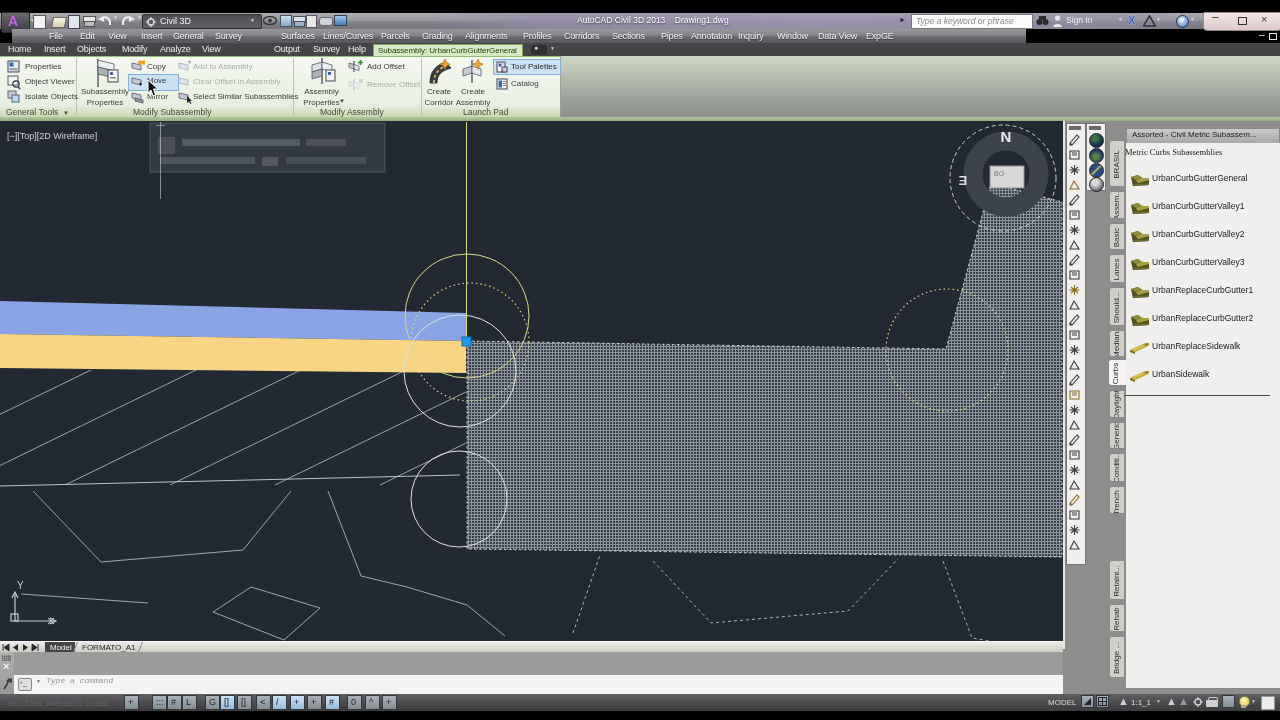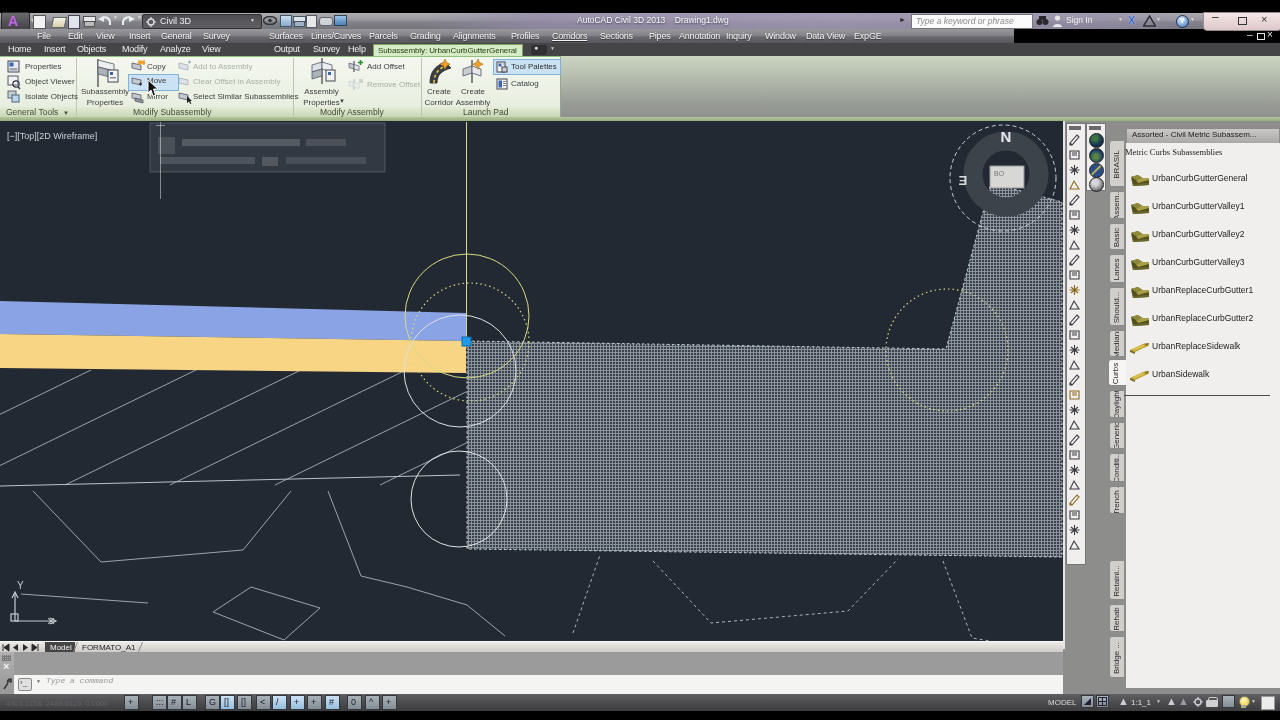--- a/index.html
+++ b/index.html
@@ -89,37 +89,37 @@
       </div>
     <div class="abs txt" style="left:1190px;top:3px;font-size:5px;color:#ddd;">▼</div>
 
     <div class="abs" style="left:1203px;top:-1px;width:77px;height:17px;background:linear-gradient(180deg,#f6e6e6,#dcc8ca);border:1px solid #9a8a8c;border-radius:0 0 4px 4px;">
       <span class="abs txt" style="left:8px;top:-3px;font-size:12px;color:#333;">–</span>
       <div class="abs" style="left:34px;top:4px;width:7px;height:6px;border:1.5px solid #333;"></div>
       <span class="abs txt" style="left:57px;top:0px;font-size:11px;color:#333;">×</span>
     </div>
   </div>
 
-  <div class="abs" id="menubar" style="left:0;top:29px;width:1014px;height:14px;
+  <div class="abs" id="menubar" style="left:12px;top:29px;width:1014px;height:14px;
        background:linear-gradient(180deg,#97979c 0%,#84848a 45%,#68686e 58%,#56565c 100%);">
     <div class="abs txt" id="menuitems" style="left:0;top:2px;font-size:9px;letter-spacing:-0.2px;color:#f4f4f4;text-shadow:0 1px 1px rgba(0,0,0,.5);">
         <span class="abs txt" style="left: 37px; top: 0px;">File</span>
         <span class="abs txt" style="left: 68px; top: 0px;">Edit</span>
         <span class="abs txt" style="left: 96px; top: 0px;">View</span>
         <span class="abs txt" style="left: 129px; top: 0px;">Insert</span>
         <span class="abs txt" style="left: 161px; top: 0px;">General</span>
         <span class="abs txt" style="left: 203px; top: 0px;">Survey</span>
         <span class="abs txt" style="left: 235px; top: 0px; margin-top: 12px;">Points</span>
         <span class="abs txt" style="left: 269px; top: 0px;">Surfaces</span>
         <span class="abs txt" style="left: 311px; top: 0px;">Lines/Curves</span>
         <span class="abs txt" style="left: 369px; top: 0px;">Parcels</span>
         <span class="abs txt" style="left: 410px; top: 0px;">Grading</span>
         <span class="abs txt" style="left: 453px; top: 0px;">Alignments</span>
         <span class="abs txt" style="left: 511px; top: 0px;">Profiles</span>
-        <span class="abs txt" style="left: 552px; top: 0px; text-decoration: underline;">Corridors</span>
+        <span class="abs txt" style="left: 552px; top: 0px;">Corridors</span>
         <span class="abs txt" style="left: 600px; top: 0px;">Sections</span>
         <span class="abs txt" style="left: 649px; top: 0px;">Pipes</span>
         <span class="abs txt" style="left: 679px; top: 0px;">Annotation</span>
         <span class="abs txt" style="left: 726px; top: 0px;">Inquiry</span>
         <span class="abs txt" style="left: 765px; top: 0px;">Window</span>
         <span class="abs txt" style="left: 806px; top: 0px;">Data View</span>
         <span class="abs txt" style="left: 854px; top: 0px;">ExpGE</span>
       </div>
     <span class="abs txt" style="left:1247px;top:0px;font-size:10px;color:#e6e6e6;">–</span>
     <div class="abs" style="left:1257px;top:4px;width:6px;height:5px;border:1.2px solid #e6e6e6;"></div>

